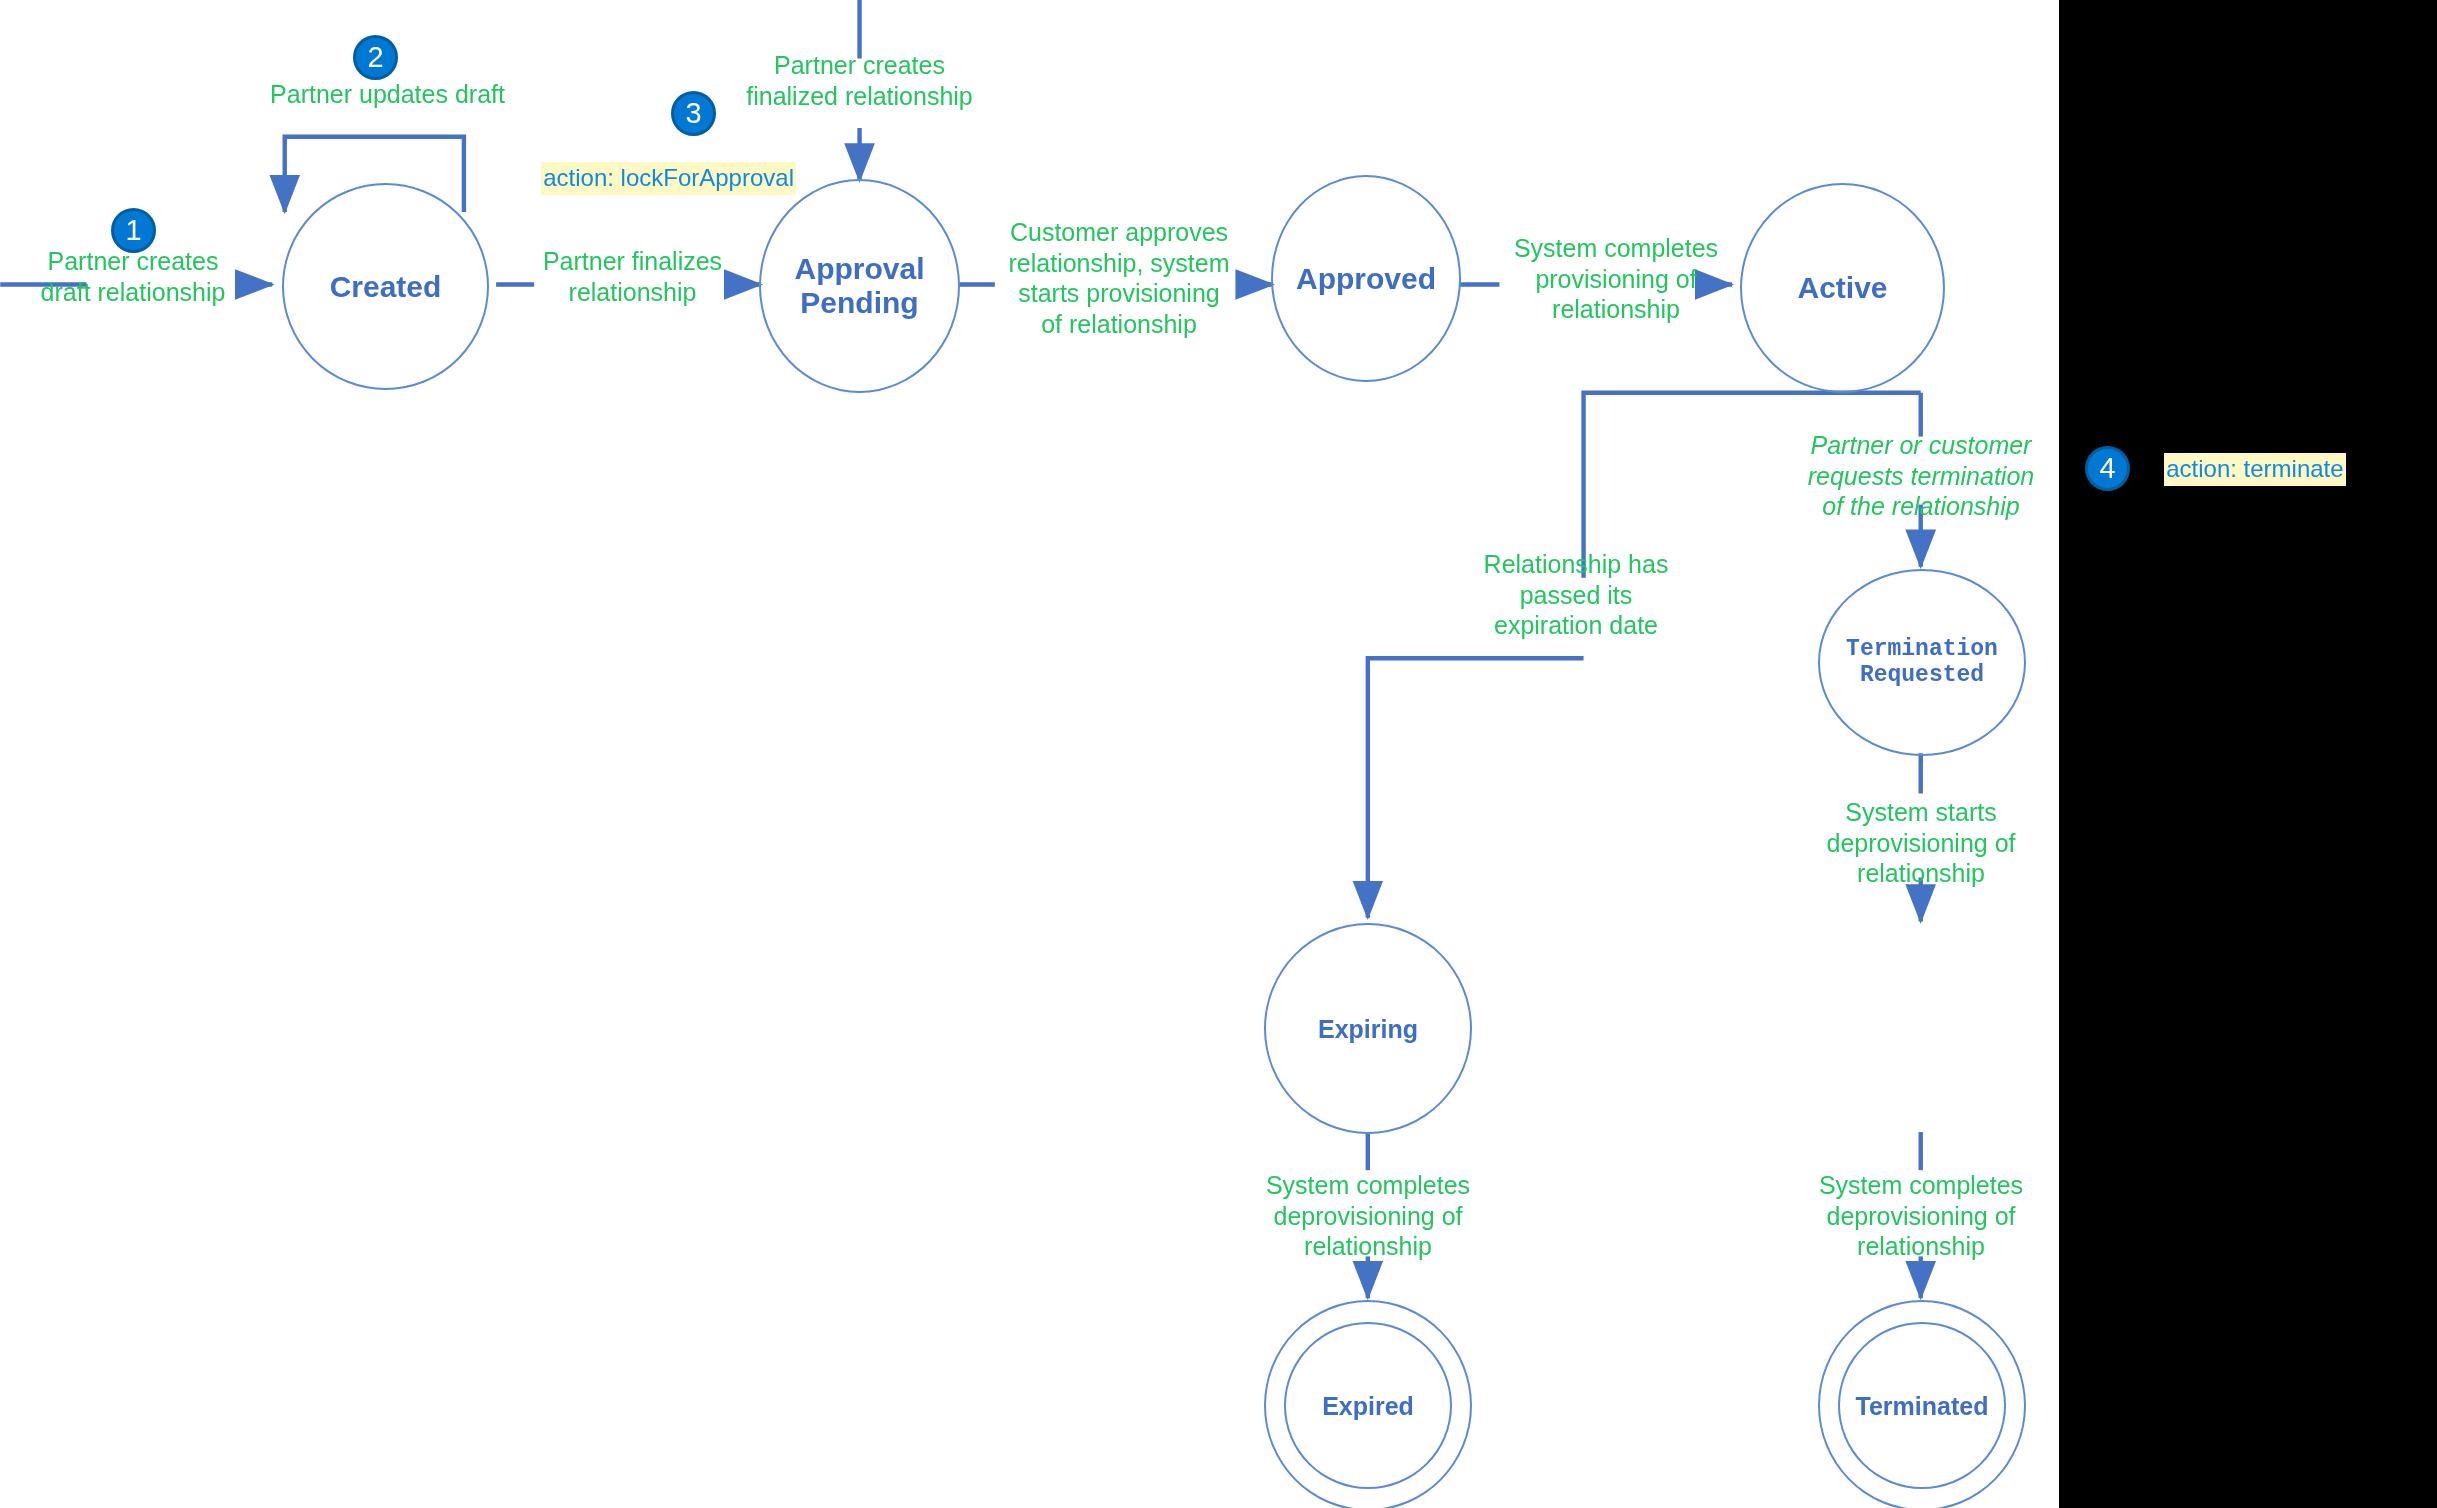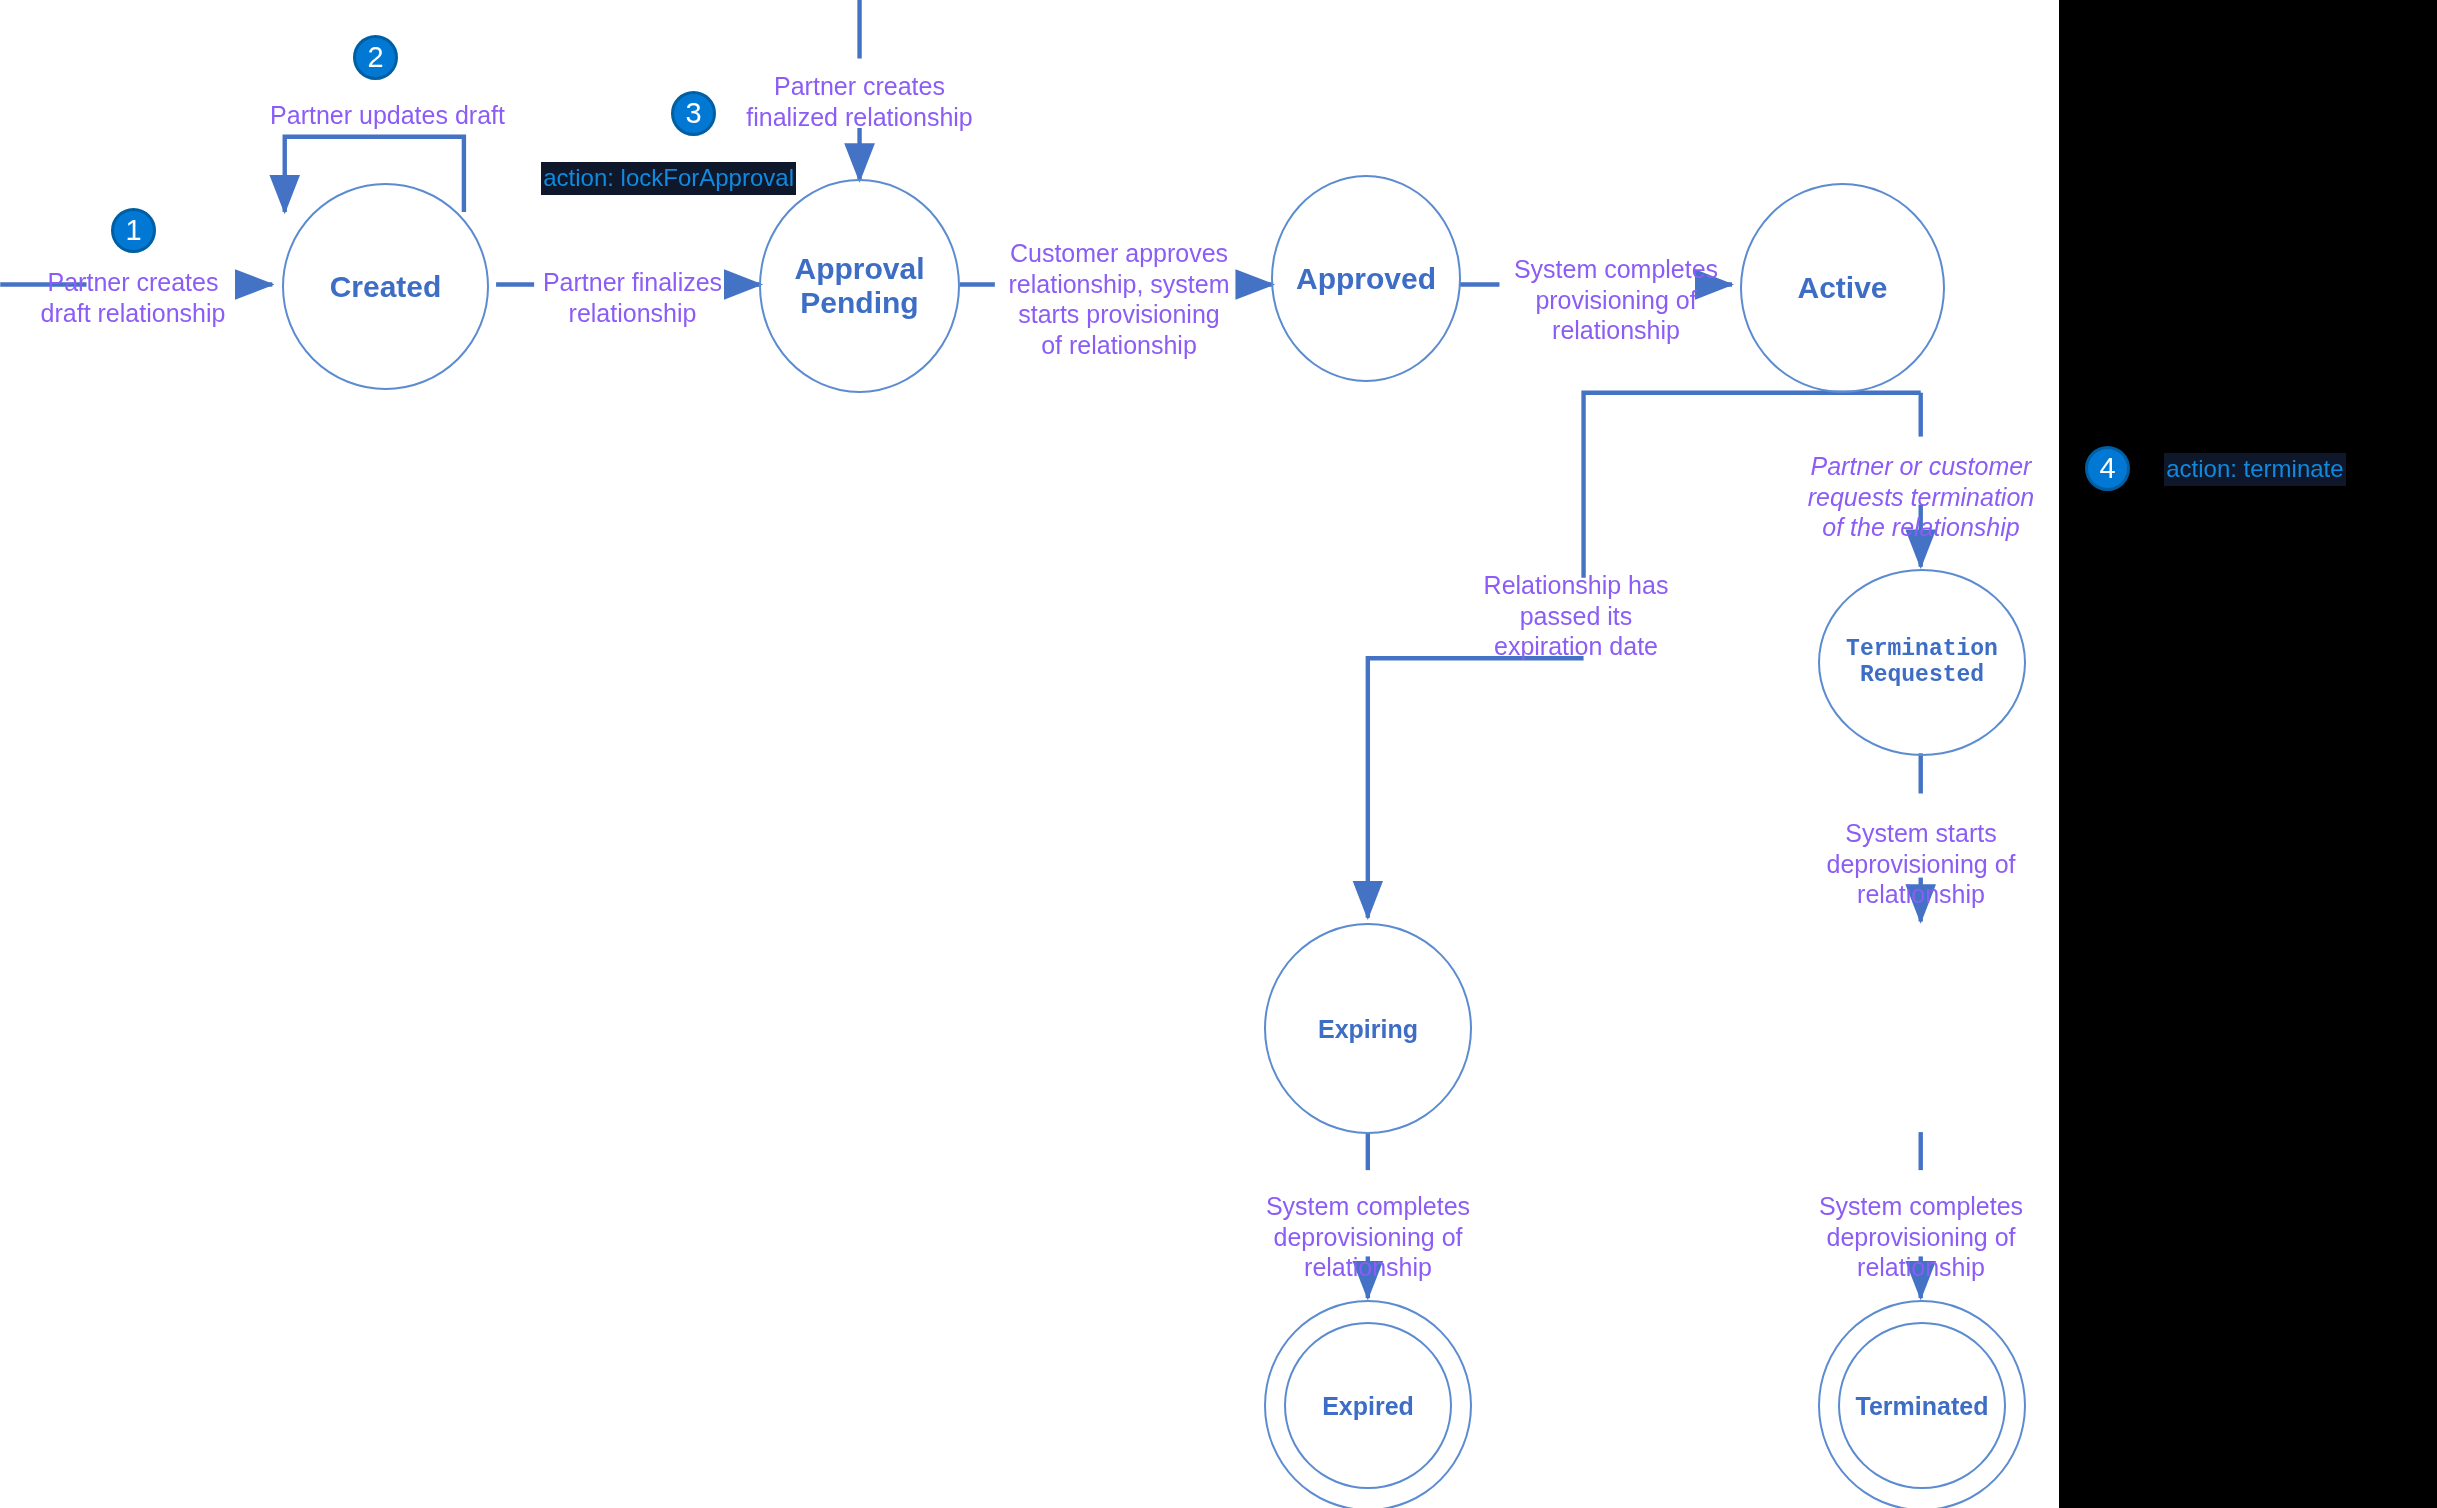--- a/index.html
+++ b/index.html
@@ -51,26 +51,25 @@
     position: absolute;
     border-radius: 50%;
     border: 2.2px solid #5B8BD0;
     box-sizing: border-box;
     background: transparent;
   }
 
   
   .tlabel {
     position: absolute;
-    color: #8b5cf6;
+    color: #22c55e;
     text-align: center;
     line-height: 1.22;
     font-weight: normal;
     white-space: pre-line;
-    margin-top: 21px;
   }
 
   
   .badge {
     position: absolute;
     width: 45px;
     height: 45px;
     border-radius: 50%;
     background: #0078D4;
     border: 3.7px solid #005FA3;
@@ -80,21 +79,21 @@
     align-items: center;
     justify-content: center;
     font-size: 29px;
     font-weight: normal;
     line-height: 1;
   }
 
   
   .action-hl {
     position: absolute;
-    background: #0f172a;
+    background: #fef9c3;
     color: #0F8AE0;
     font-size: 24px;
     line-height: 1.18;
     padding: 1.5px 2.2px 2.9px 2.2px;
     white-space: nowrap;
   }
 </style>
 </head>
 <body>
 

